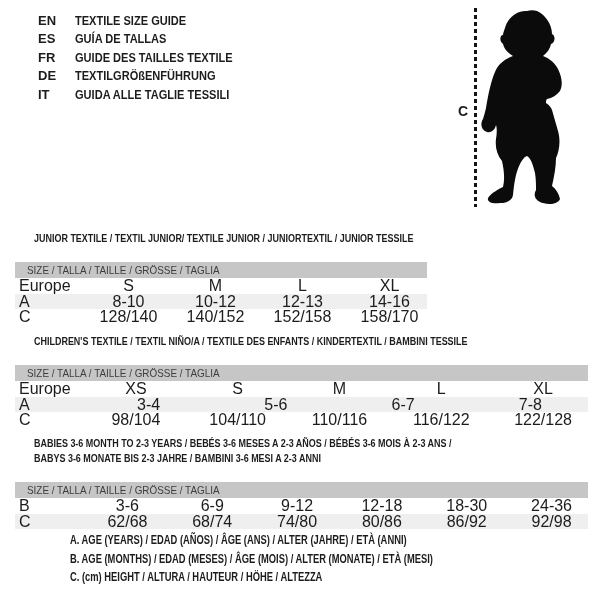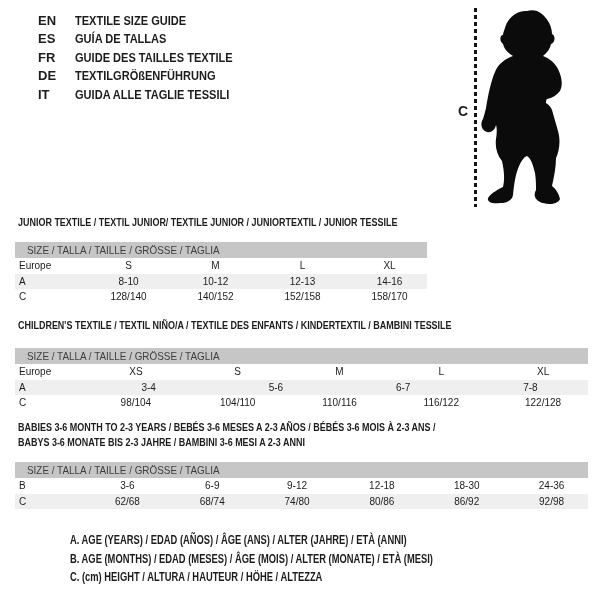--- a/index.html
+++ b/index.html
@@ -28,27 +28,27 @@
     background:repeating-linear-gradient(to bottom,#141414 0 4px,transparent 4px 7px);
   }
   .c-label{left:458px;top:103px;font-size:14px;font-weight:bold;}
   .baby-svg{left:478px;top:8px;width:112px;height:200px;}
 
   
   .tbl{position:absolute;left:15px;}
   .t1{top:215px;width:412px;}
   .t2{top:318px;width:573px;}
   .t3{top:420px;width:573px;}
-  .tbl-title{margin:0;padding-left:3px;font-size:11.5px;font-weight:bold;line-height:15px;}
+  .tbl-title{margin:16px;padding-left:3px;font-size:11.5px;font-weight:bold;line-height:15px;}
   .size-bar{background:#c6c6c6;height:16px;line-height:16px;padding-left:12px;
             font-size:11px;color:#3d3d3d;font-weight:normal;}
   .t1 .size-bar{margin-top:12px;}
   .t2 .size-bar{margin-top:15px;}
   .t3 .size-bar{margin-top:12px;}
-  .row{display:flex;height:15.5px;line-height:15.5px;font-size:10px;gap:12px;}
+  .row{display:flex;height:15.5px;line-height:15.5px;font-size:16px;gap:12px;}
   .rows .row:nth-child(even){background:#efefef;}
   .cell{overflow:hidden;}
   .cell.label{width:60px;padding-left:4px;flex:none;}
   .cell.val{flex:1;text-align:center;}
 
   
   .notes{left:22px;top:533px;}
   .note-row{height:18.5px;font-size:12px;font-weight:bold;margin-left:48px;}
 </style>
 </head>

